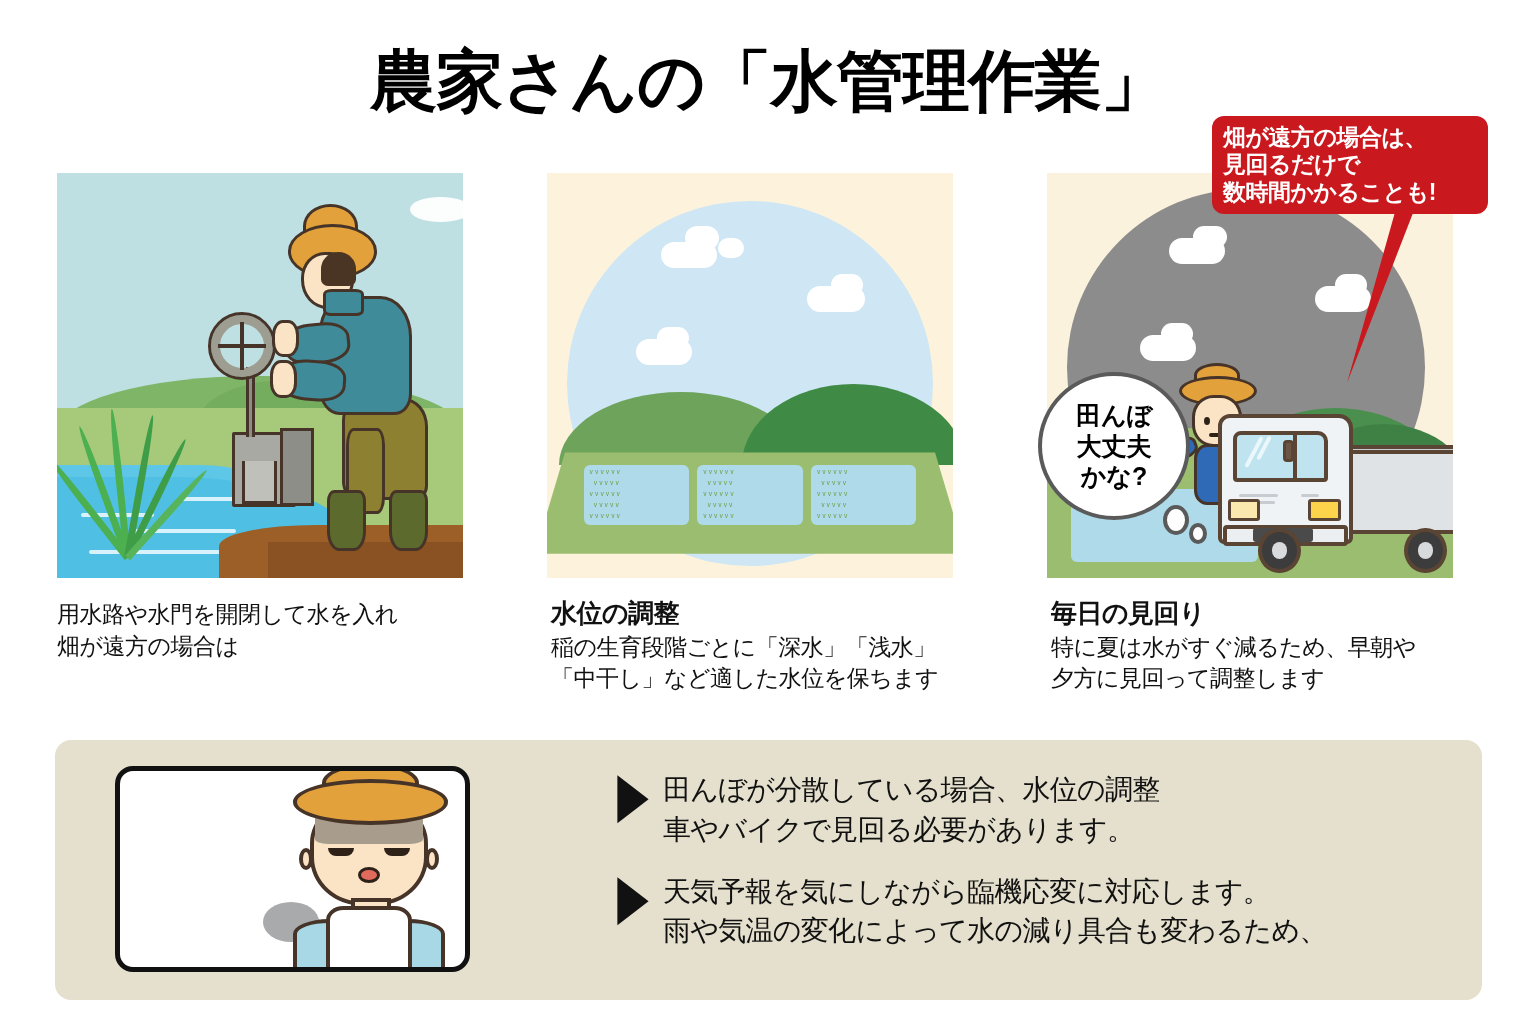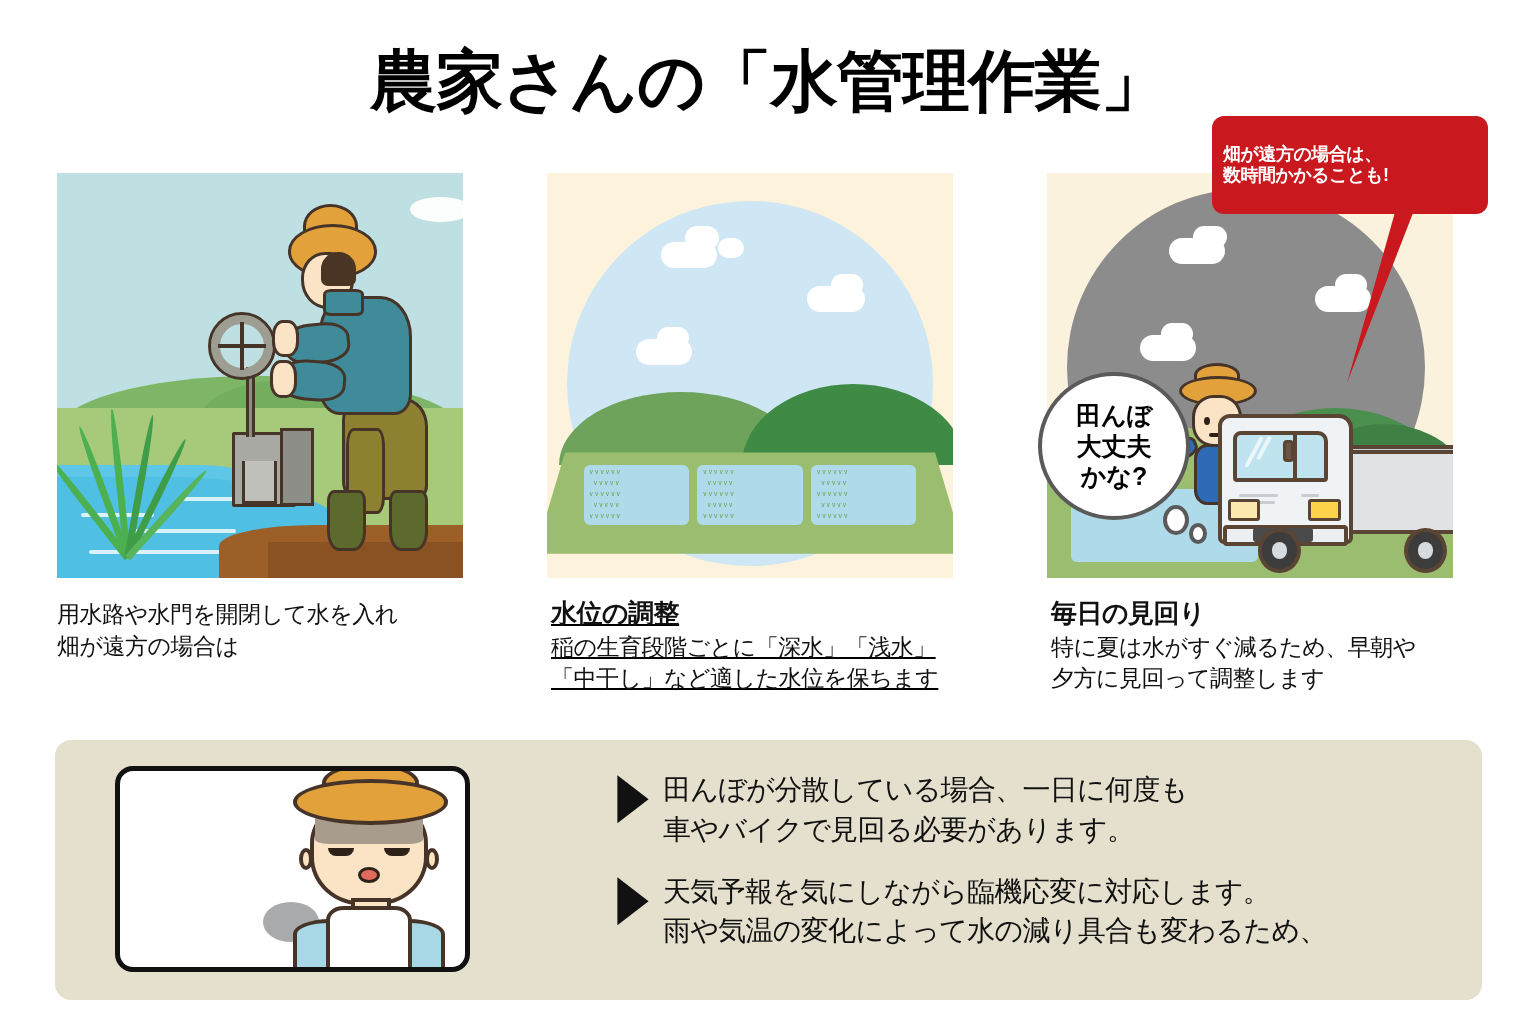--- a/index.html
+++ b/index.html
@@ -183,29 +183,29 @@
   .bub-s2 { position:absolute; left:1189px; top:523px; width:18px; height:21px;
     background:#fff; border:4px solid #5a5a5a; border-radius:50%; z-index:6; }
 
   
   .callout {
     position:absolute; left:1212px; top:116px; width:276px; height:98px;
     background:#c9191e; border-radius:12px; z-index:8;
     display:flex; align-items:center; justify-content:flex-start;
     padding-left:11px;
   }
-  .callout-text { color:#fff; font-size:18px; font-weight:bold; line-height:1.18;
+  .callout-text { color:#fff; font-size:23px; font-weight:bold; line-height:1.18;
     letter-spacing:-0.5px; }
   .callout-tail { position:absolute; left:1345px; top:205px; width:70px; height:180px;
     z-index:7; }
 
   
   .caption { position:absolute; top:597px; width:430px; }
   #cap1 { left:57px; }
-  #cap2 { left:551px;text-decoration:underline; }
+  #cap2 { left:551px; }
   #cap3 { left:1051px; }
   .cap-title { font-size:26px; font-weight:bold; color:#111; line-height:1.25; letter-spacing:-0.5px; }
   .cap-body { font-size:23px; color:#111; line-height:1.38; letter-spacing:-0.5px; margin-top:2px; }
 
   
   .bottom {
     position:absolute; left:55px; top:740px; width:1427px; height:260px;
     background:#e5e0cd; border-radius:16px;
   }
   .bl-box {
@@ -400,20 +400,21 @@
   </div>
   <div class="bub-s1"></div>
   <div class="bub-s2"></div>
 
   <svg class="callout-tail" viewBox="0 0 70 180" preserveAspectRatio="none">
     <polygon points="52,0 68,8 2,178" fill="#c9191e"></polygon>
   </svg>
   <div class="callout">
     <div class="callout-text">
       <div>畑が遠方の場合は、</div>
+      <div>見回るだけで</div>
       <div>数時間かかることも!</div>
     </div>
   </div>
 
   <div class="caption" id="cap1">
     <div class="cap-body">
       <div>用水路や水門を開閉して水を入れ</div>
       <div>畑が遠方の場合は</div>
     </div>
   </div>
@@ -452,21 +453,21 @@
         <div class="fb-towel"></div>
       </div>
     </div>
 
     <div class="bullets">
       <div class="bullet">
         <svg class="bullet-arrow" viewBox="0 0 30 42">
           <polygon points="2,1 28,21 2,41" fill="#111"></polygon>
         </svg>
         <div class="bullet-text">
-          <div>田んぼが分散している場合、一日に何度も</div>
+          <div>田んぼが分散している場合、水位の調整</div>
           <div>車やバイクで見回る必要があります。</div>
         </div>
       </div>
       <div class="bullet">
         <svg class="bullet-arrow" viewBox="0 0 30 42">
           <polygon points="2,1 28,21 2,41" fill="#111"></polygon>
         </svg>
         <div class="bullet-text">
           <div>天気予報を気にしながら臨機応変に対応します。</div>
           <div>雨や気温の変化によって水の減り具合も変わるため、</div>

